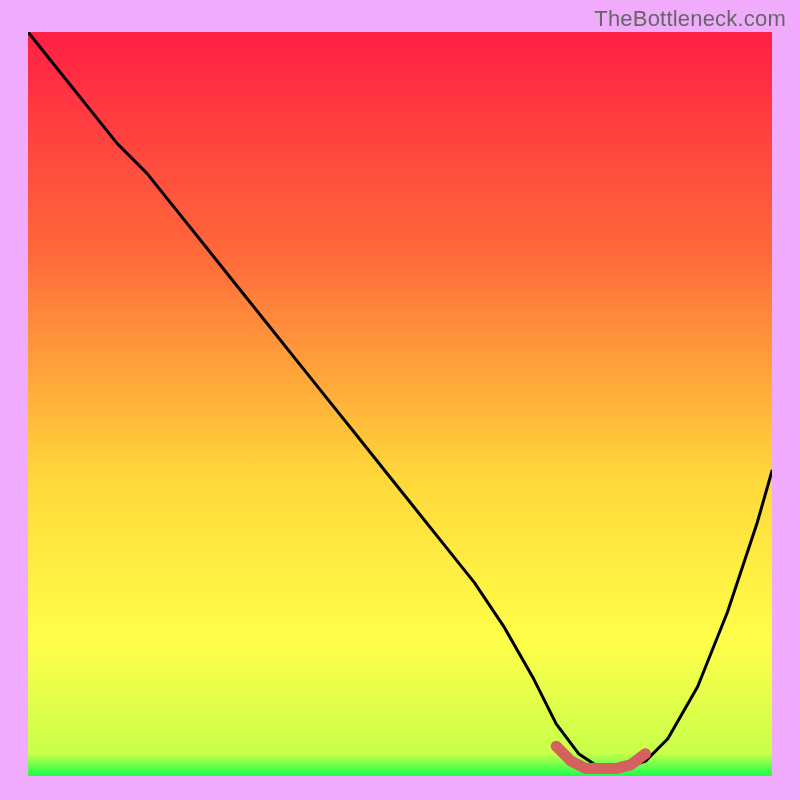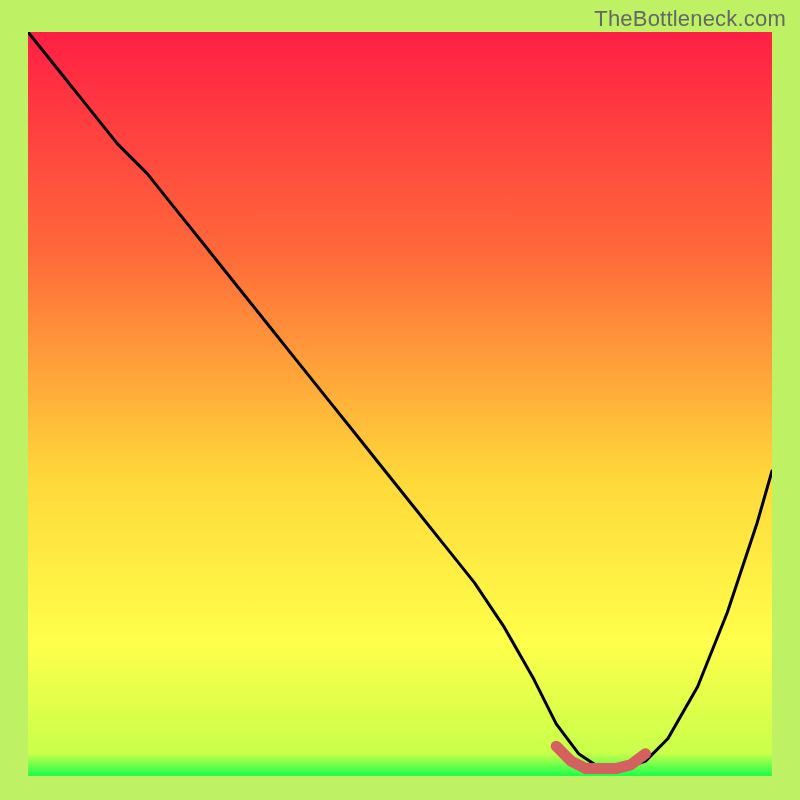--- a/index.html
+++ b/index.html
@@ -7,21 +7,21 @@
     padding: 0;
     width: 800px;
     height: 800px;
     background: #000;
     font-family: Arial, Helvetica, sans-serif;
   }
   .outer {
     position: relative;
     width: 800px;
     height: 800px;
-    background: #bef264;
+    background: #f0abfc;
   }
   .attribution {
     position: absolute;
     top: 6px;
     right: 14px;
     color: #666;
     font-size: 22px;
     font-weight: 500;
     letter-spacing: 0.2px;
   }

